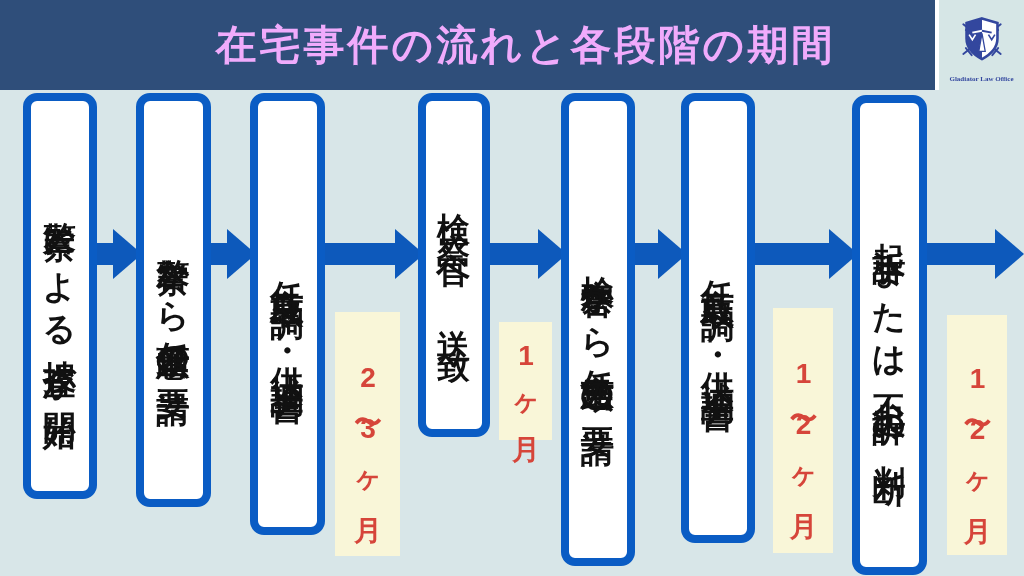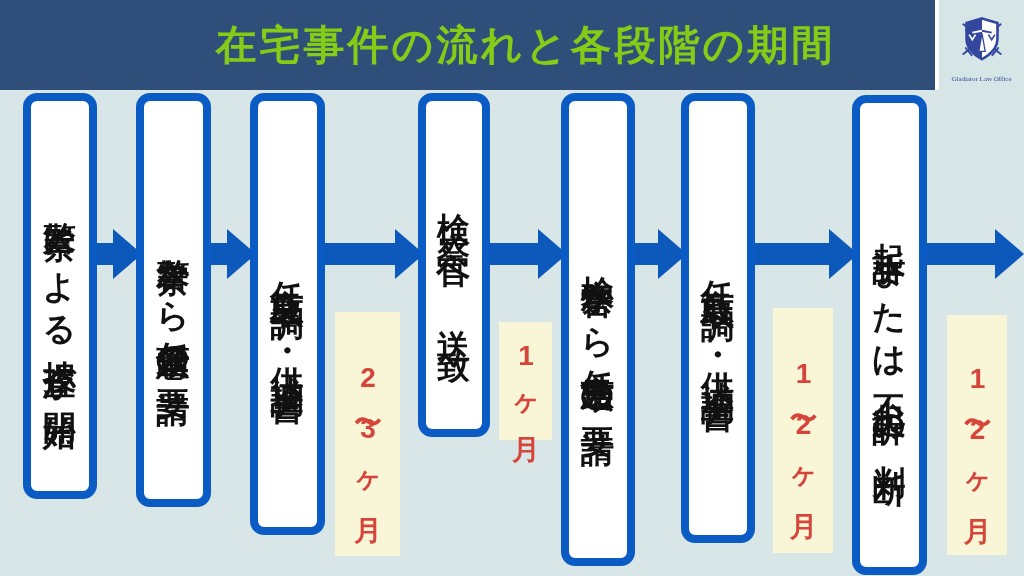--- a/index.html
+++ b/index.html
@@ -13,21 +13,21 @@
   }
 
   
   .banner {
     position: absolute; left: 0; top: 0;
     width: 935px; height: 90px;
     background: #2f4e7a;
     display: flex; align-items: center; justify-content: center;
   }
   .banner h1 {
-    color: #84cc16;
+    color: #f0abfc;
     font-size: 41px;
     font-weight: 800;
     letter-spacing: 3px;
     transform: translateX(58px);
     white-space: nowrap;
   }
   .banner-divider {
     position: absolute; left: 935px; top: 0;
     width: 4px; height: 90px;
     background: #ffffff;
@@ -36,21 +36,21 @@
     position: absolute; left: 939px; top: 0;
     width: 85px; height: 90px;
     background: #d6e6e6;
     display: flex; flex-direction: column;
     align-items: center; justify-content: center;
   }
   .logo-corner svg { display: block; }
   .logo-text {
     font-family: "Liberation Serif", "DejaVu Serif", serif;
     font-size: 7px;
-    font-weight: 400;
+    font-weight: 700;
     color: #33479e;
     margin-top: 1px;
     white-space: nowrap;
   }
 
   
   .step {
     position: absolute;
     background: #ffffff;
     border: 8px solid #0a5cc4;

